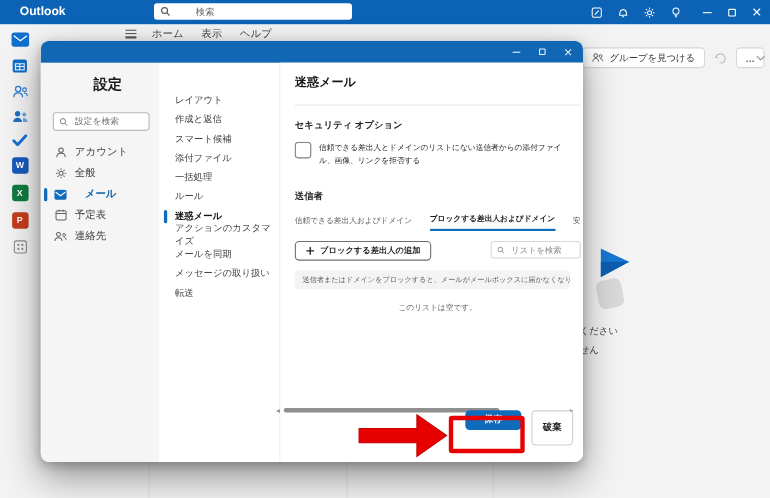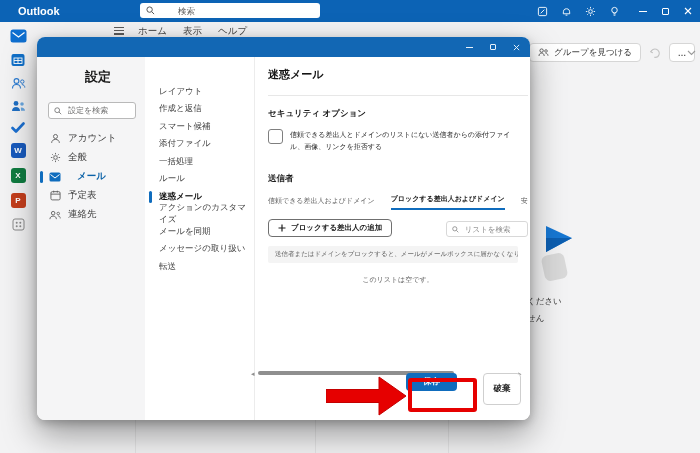--- a/index.html
+++ b/index.html
@@ -84,36 +84,36 @@
   .divider{height:1px;background:#e7e7e7;margin-top:13px;}
   .sec-heading{margin-top:12px;font-size:8.5px;font-weight:bold;color:#1d1d1d;}
   .check-row{margin-top:9px;display:flex;gap:7px;align-items:flex-start;}
   .checkbox{width:13px;height:13px;border:1px solid #7f7f7f;border-radius:3px;background:#fff;flex-shrink:0;}
   .check-label{font-size:7px;line-height:1.65;color:#242424;max-width:228px;}
   .senders-heading{margin-top:21px;font-size:8.5px;font-weight:bold;color:#1d1d1d;}
   .tabs{margin-top:9px;display:flex;gap:16px;align-items:flex-end;white-space:nowrap;overflow:hidden;}
   .tab{font-size:7px;color:#5d5d5d;padding-bottom:4px;cursor:default;}
   .tab.active{font-weight:bold;color:#1b1b1b;border-bottom:2px solid #0f6cbd;}
   .tab.partial{margin-left:auto;}
-  .controls-row{margin-top:9px;display:flex;justify-content:space-between;align-items:flex-end;}
+  .controls-row{margin-top:9px;display:flex;justify-content:space-between;align-items:flex-start;}
   .add-btn{display:flex;align-items:center;gap:5px;border:1px solid #6f6f6f;border-radius:4px;height:18px;
            padding:0 9px;font-size:7.5px;font-weight:bold;color:#1d1d1d;background:#fff;box-sizing:border-box;}
   .list-search{width:82px;height:16px;border:1px solid #d8d8d8;border-radius:3px;display:flex;align-items:center;
                gap:4px;padding:0 5px;box-sizing:border-box;}
   .list-search input{border:0;outline:0;width:100%;background:transparent;font-size:7.5px;color:#555;
                      font-family:inherit;}
   .list-search input::placeholder{color:#8a8a8a;}
   .info-bar{margin-top:9px;background:#f4f4f4;border-radius:2px;padding:4px 7px;font-size:6.5px;color:#5d5d5d;
             width:fit-content;max-width:236px;white-space:nowrap;overflow:hidden;}
   .empty-text{margin-top:12px;text-align:center;font-size:7px;color:#5d5d5d;}
 
   
   .hthumb{position:absolute;left:221px;bottom:45px;width:196px;height:4px;background:#8f8f8f;border-radius:2px;}
   .harrow{position:absolute;bottom:43px;font-size:7px;color:#8f8f8f;line-height:1;}
-  .dlg-footer{position:absolute;right:9px;bottom:15px;display:flex;gap:26px;}
+  .dlg-footer{position:absolute;right:9px;bottom:15px;display:flex;gap:9px;}
   .btn-save{width:51px;height:18px;background:#0f6cbd;color:#fff;border:0;border-radius:4px;font-size:8.5px;
             font-weight:bold;display:flex;align-items:center;justify-content:center;font-family:inherit;}
   .btn-discard{width:38px;height:32px;background:#fff;border:1px solid #cfcfcf;border-radius:4px;font-size:8.5px;
                font-weight:bold;color:#1d1d1d;display:flex;align-items:center;justify-content:center;
                font-family:inherit;}
 
   
   .anno-box{position:absolute;left:408px;top:378px;width:69px;height:34px;border:4px solid #e60000;
             border-radius:3px;box-sizing:border-box;z-index:50;}
   .anno-arrow{position:absolute;left:326px;top:376px;z-index:50;}

